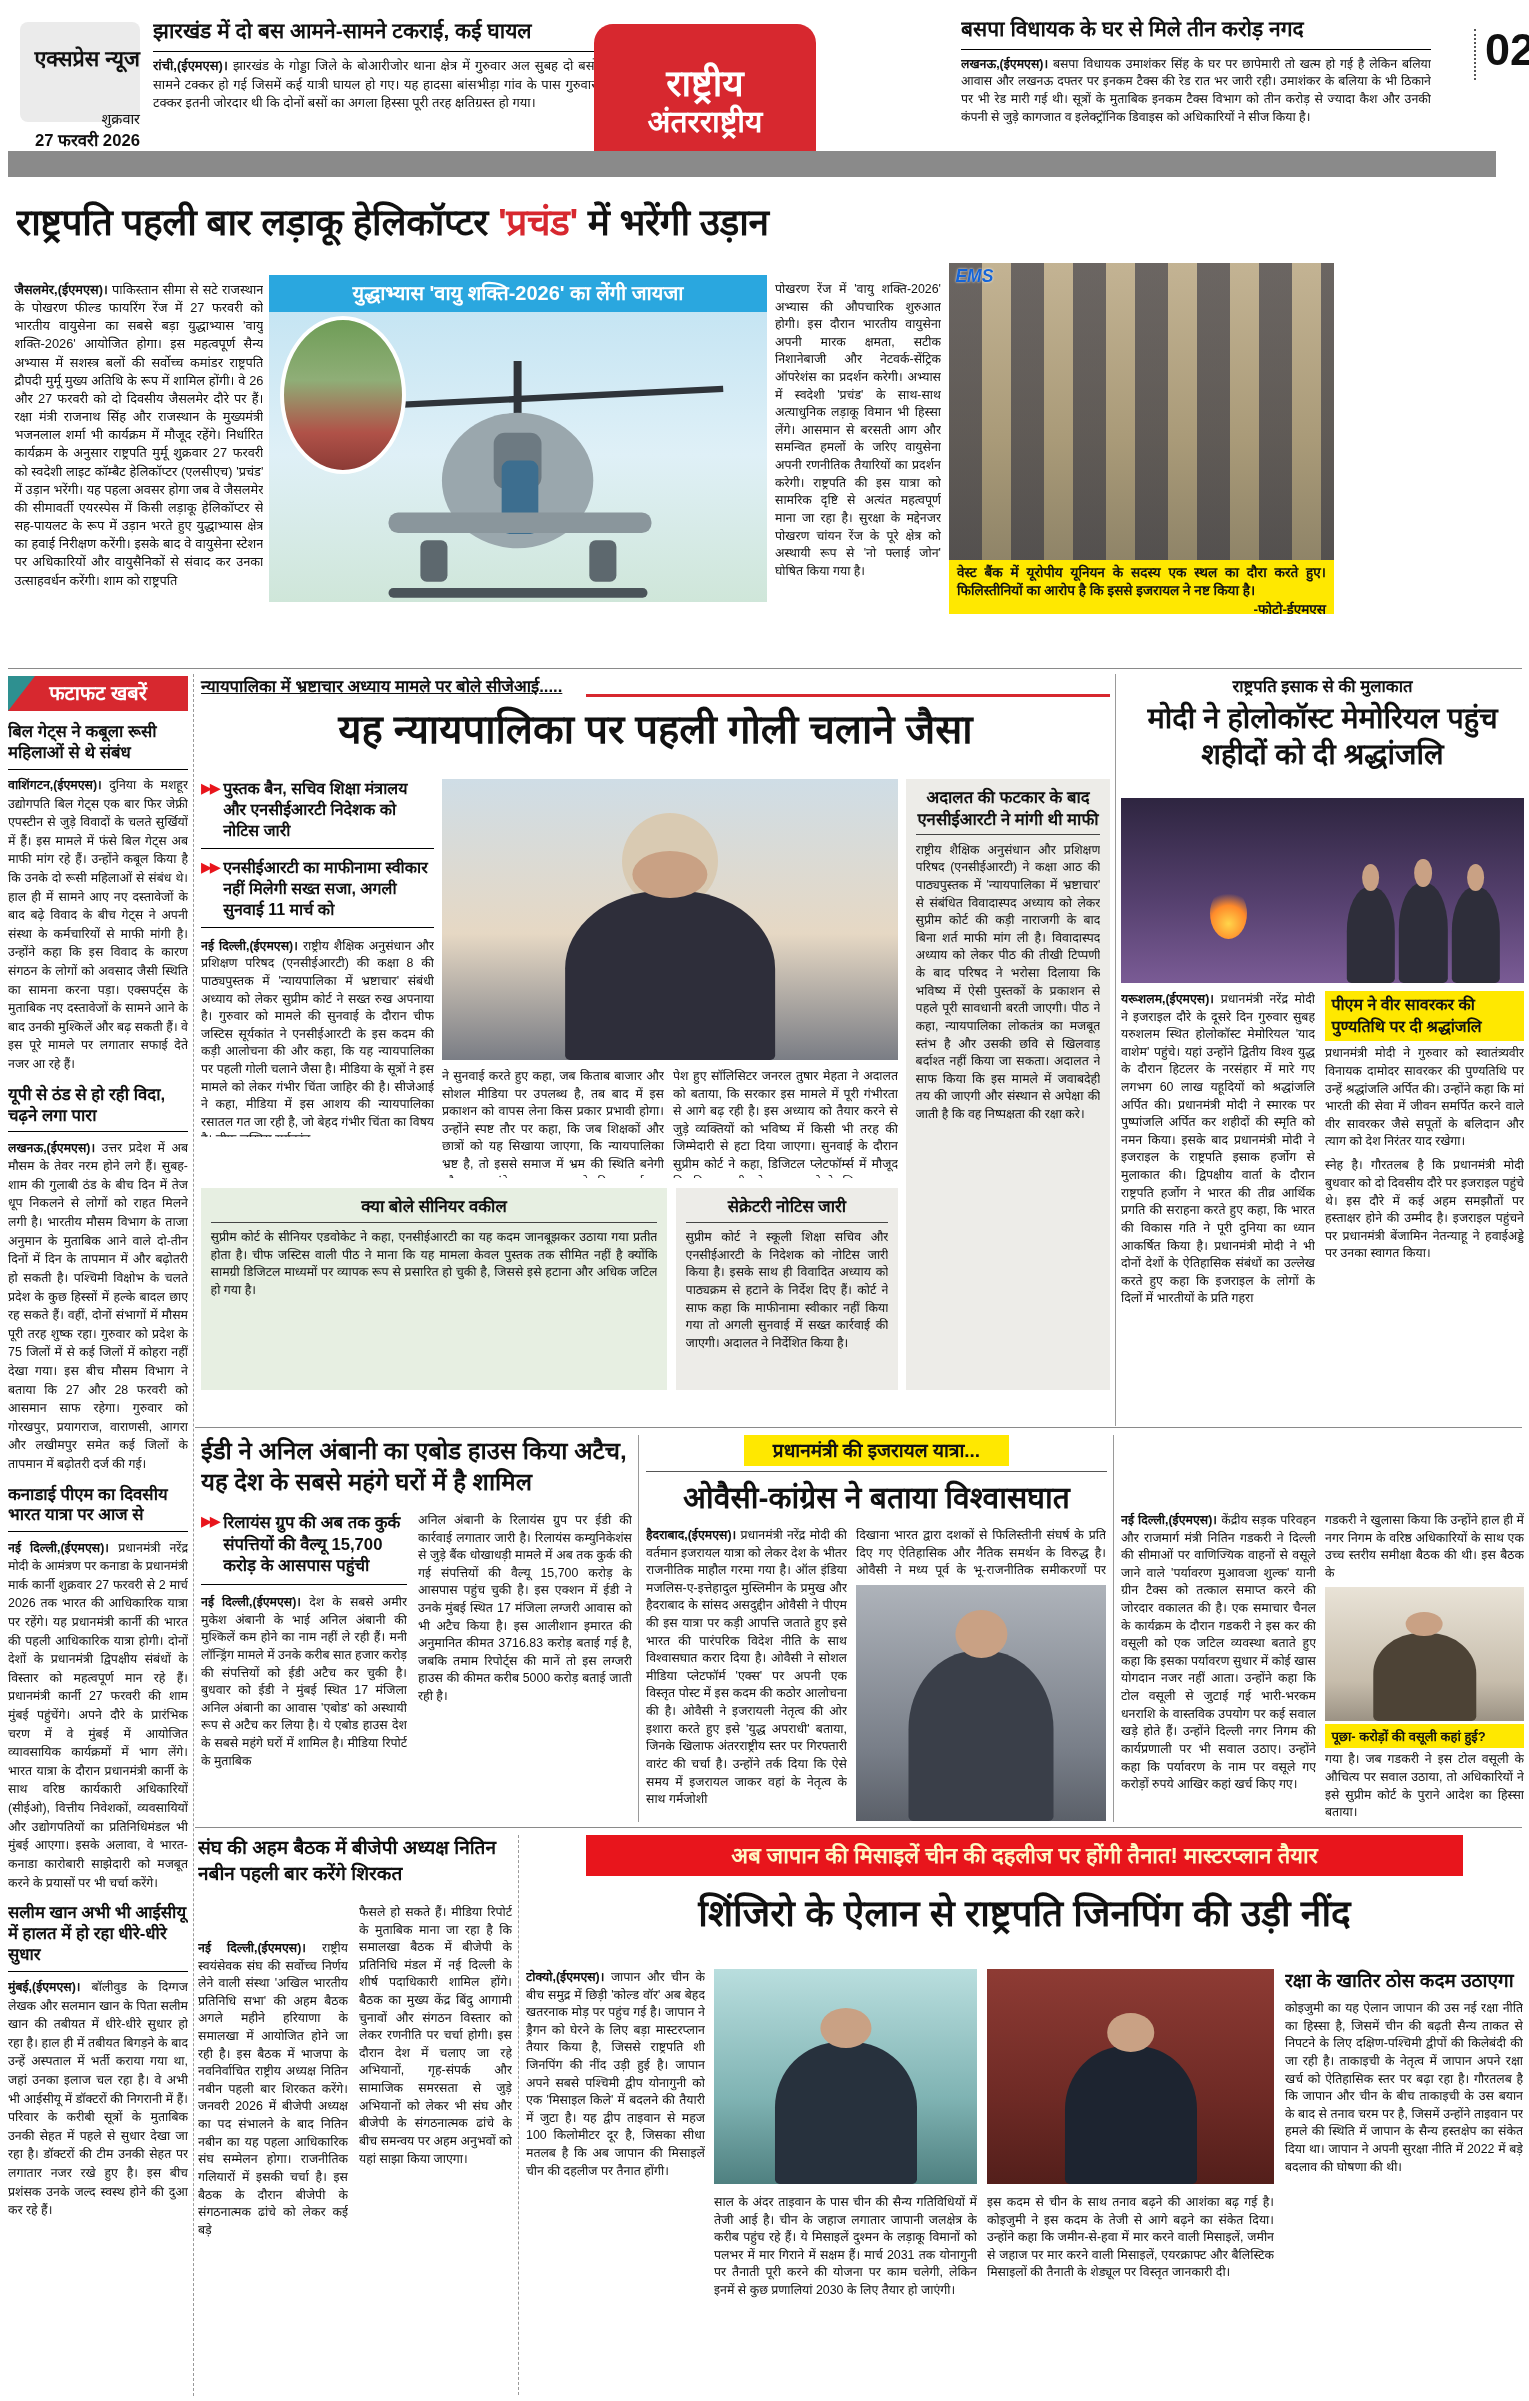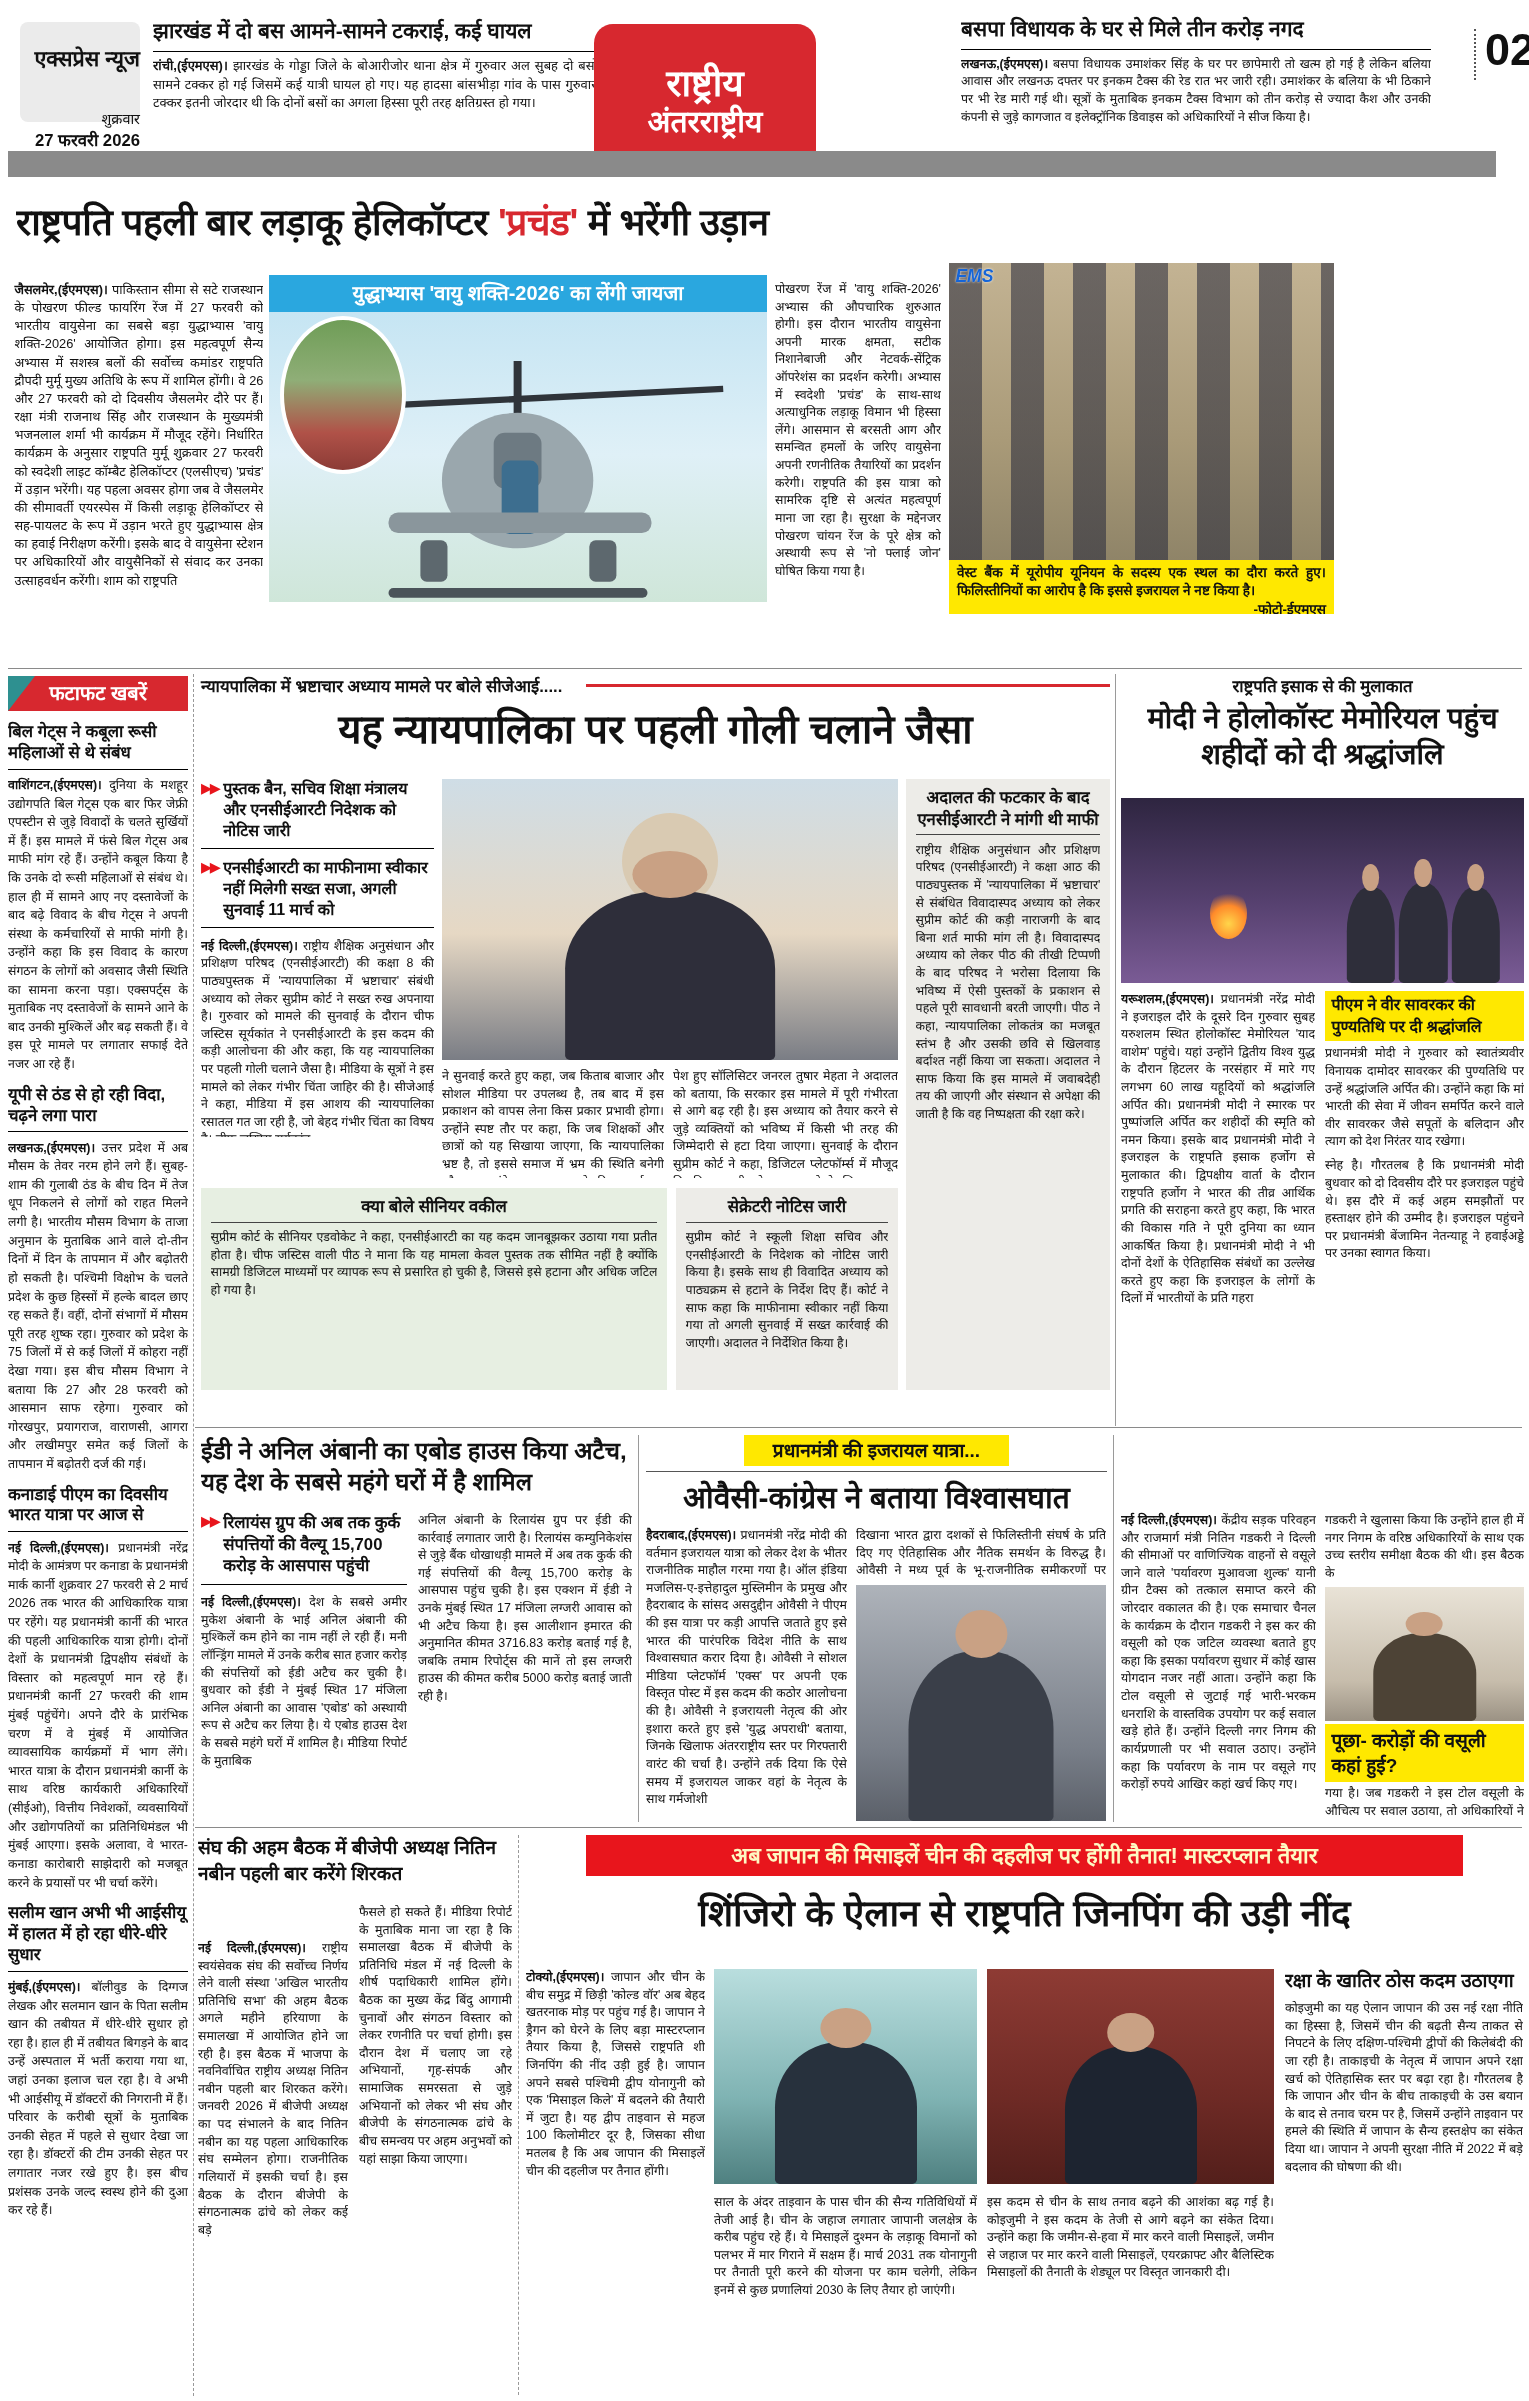--- a/index.html
+++ b/index.html
@@ -32,21 +32,21 @@
   .oval{position:absolute;border:4px solid #fff;border-radius:50%;background:linear-gradient(180deg,#6f9d57 0%,#8fae77 40%,#b05248 75%,#8c3b36 100%);}
   .caption{background:#ffe800;font-weight:700;font-size:13.6px;line-height:1.35;padding:4px 8px;box-sizing:border-box;text-align:justify;overflow:hidden;}
   .credit{text-align:right;font-weight:700;}
   .emslogo{position:absolute;color:#1565d8;font-weight:700;font-size:17.5px;font-style:italic;text-shadow:0 0 2.4px #fff;}
   
   .badge{position:relative;background:#d7282f;color:#fff;font-size:20px;font-weight:700;text-align:center;height:35px;line-height:35px;overflow:hidden;}
   .badge::before{content:"";position:absolute;left:0;top:0;border-top:35px solid #2e9090;border-right:27px solid transparent;}
   .sbh{font-size:16.7px;font-weight:700;line-height:1.25;border-bottom:1.6px solid #000;padding-bottom:4.8px;margin:11px 0 6.4px 0;}
   .sb .txt{font-size:12.4px;line-height:1.5;}
   
-  .krow{display:flex;align-items:center;gap:24px;}
+  .krow{display:flex;align-items:flex-end;gap:24px;text-decoration:underline;}
   .kick{font-size:16.7px;font-weight:700;white-space:nowrap;}
   .kline{flex:1;height:3.2px;background:#d7282f;}
   .bighead{font-weight:700;text-align:center;overflow:hidden;}
   .bullet{display:flex;gap:4.8px;font-size:16px;font-weight:700;line-height:1.3;border-bottom:1.6px solid #000;padding-bottom:6.4px;margin-bottom:9.6px;}
   .bullet .ar{color:#e8151c;font-size:14.4px;letter-spacing:-2.4px;}
   .gbox{background:#edece8;padding:8px 9.6px;box-sizing:border-box;overflow:hidden;}
   .gnbox{background:#e7efe2;padding:8px 9.6px;box-sizing:border-box;overflow:hidden;}
   .boxh{font-size:16.7px;font-weight:700;text-align:center;border-bottom:1.2px solid #444;padding-bottom:4px;margin-bottom:6.4px;line-height:1.3;}
   .yhl{background:#ffe800;font-weight:700;}
   .ybox{background:#ffe800;font-weight:700;font-size:15px;line-height:1.35;padding:3.2px 6.4px;}
@@ -243,21 +243,21 @@
 
   <div class="abs" style="left:1121px;top:1435px;width:403px;height:387px;">
     <div class="abs txt" style="left:0;top:77px;width:195px;height:309px;font-size:12.4px;">
       <span class="dl">नई दिल्ली,(ईएमएस)।</span> <span>केंद्रीय सड़क परिवहन और राजमार्ग मंत्री नितिन गडकरी ने दिल्ली की सीमाओं पर वाणिज्यिक वाहनों से वसूले जाने वाले 'पर्यावरण मुआवजा शुल्क' यानी ग्रीन टैक्स को तत्काल समाप्त करने की जोरदार वकालत की है। एक समाचार चैनल के कार्यक्रम के दौरान गडकरी ने इस कर की वसूली को एक जटिल व्यवस्था बताते हुए कहा कि इसका पर्यावरण सुधार में कोई खास योगदान नजर नहीं आता। उन्होंने कहा कि टोल वसूली से जुटाई गई भारी-भरकम धनराशि के वास्तविक उपयोग पर कई सवाल खड़े होते हैं। उन्होंने दिल्ली नगर निगम की कार्यप्रणाली पर भी सवाल उठाए। उन्होंने कहा कि पर्यावरण के नाम पर वसूले गए करोड़ों रुपये आखिर कहां खर्च किए गए।</span>
     </div>
     <div class="abs" style="left:204px;top:77px;width:199px;height:309px;overflow:hidden;">
       <div class="txt" style="font-size:12.4px;height:72px;">गडकरी ने खुलासा किया कि उन्होंने हाल ही में नगर निगम के वरिष्ठ अधिकारियों के साथ एक उच्च स्तरीय समीक्षा बैठक की थी। इस बैठक के</div>
       <div class="photo" style="position:relative;width:100%;height:134px;background:linear-gradient(180deg,#e9e3d7 0%,#c7bdac 70%,#9b9284 100%);margin-top:3.2px;">
         <div class="sil" style="width:52%;height:66%;background:#4d4336;"></div>
       </div>
-      <div class="ybox" style="font-size:19px;margin-top:3.2px;">पूछा- करोड़ों की वसूली कहां हुई?</div>
+      <div class="ybox" style="font-size:13px;margin-top:3.2px;">पूछा- करोड़ों की वसूली कहां हुई?</div>
       <div class="txt" style="font-size:12.4px;margin-top:3.2px;">गया है। जब गडकरी ने इस टोल वसूली के औचित्य पर सवाल उठाया, तो अधिकारियों ने इसे सुप्रीम कोर्ट के पुराने आदेश का हिस्सा बताया।</div>
     </div>
   </div>
 
   <div class="hline" style="left:195px;top:1827px;width:1327px;"></div>
 
   <div class="abs" style="left:198px;top:1835px;width:314px;height:558px;">
     <div class="bighead" style="font-size:19px;line-height:1.35;height:56px;text-align:left;">संघ की अहम बैठक में बीजेपी अध्यक्ष नितिन नबीन पहली बार करेंगे शिरकत</div>
     <div class="abs txt" style="left:0;top:69px;width:150px;height:486px;font-size:12.4px;margin-top:36px;">
       <span class="dl">नई दिल्ली,(ईएमएस)।</span> <span>राष्ट्रीय स्वयंसेवक संघ की सर्वोच्च निर्णय लेने वाली संस्था 'अखिल भारतीय प्रतिनिधि सभा' की अहम बैठक अगले महीने हरियाणा के समालखा में आयोजित होने जा रही है। इस बैठक में भाजपा के नवनिर्वाचित राष्ट्रीय अध्यक्ष नितिन नबीन पहली बार शिरकत करेंगे। जनवरी 2026 में बीजेपी अध्यक्ष का पद संभालने के बाद नितिन नबीन का यह पहला आधिकारिक संघ सम्मेलन होगा। राजनीतिक गलियारों में इसकी चर्चा है। इस बैठक के दौरान बीजेपी के संगठनात्मक ढांचे को लेकर कई बड़े</span>

